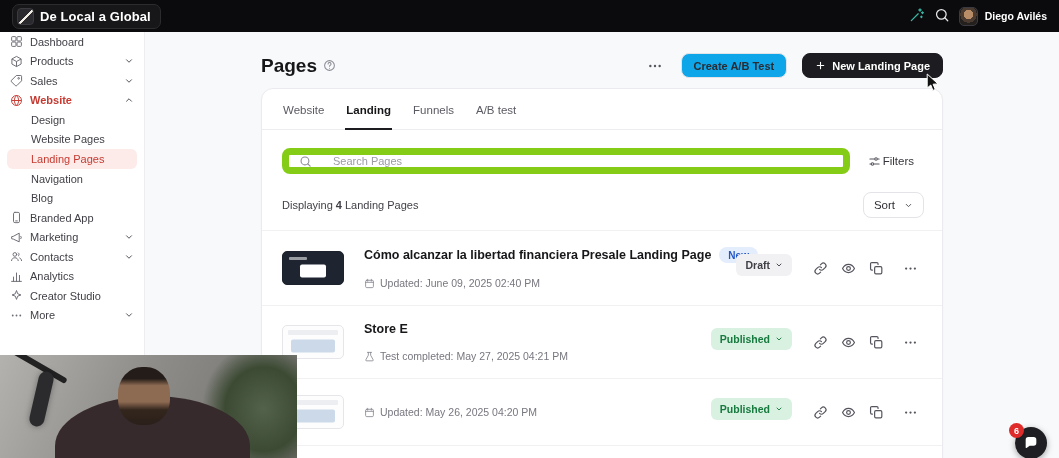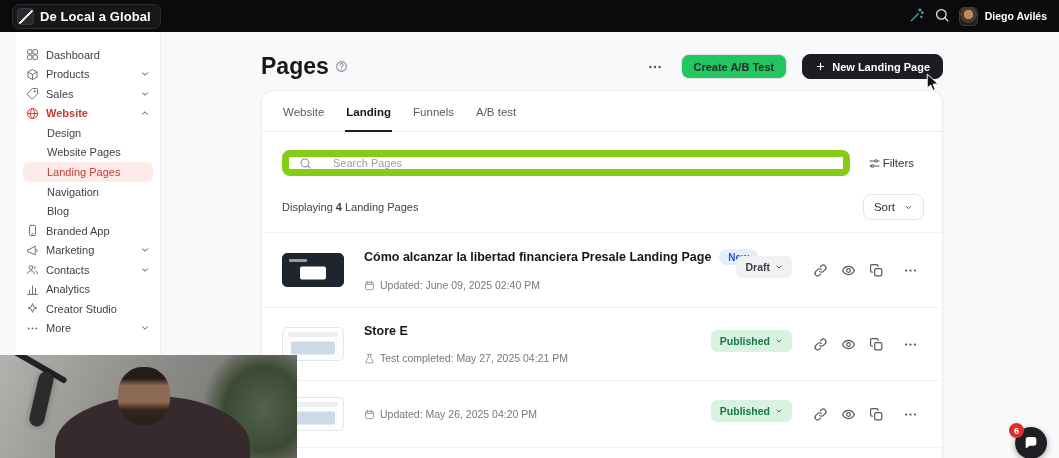--- a/index.html
+++ b/index.html
@@ -19,44 +19,44 @@
   .ws-name{color:#fff;font-size:13px;font-weight:700;letter-spacing:.1px}
   .tb-right{margin-left:auto;display:flex;align-items:flex-start;gap:9px}
   .tb-ic{width:16px;height:16px;background:none;border:none;color:#e6e6ea;padding:0}
   .tb-ic.wand{color:#39b8a8}
   .tb-user{display:flex;align-items:center;gap:7px;cursor:pointer}
   .avatar{width:19px;height:19px;border-radius:5px;background:
     radial-gradient(circle at 50% 38%,#b98c68 0 34%,#4a3a30 35% 60%,#23201e 61%);border:1px solid #3a3a40}
   .uname{color:#fff;font-size:10.5px;font-weight:600}
 
   
-  .sidebar{position:absolute;top:32px;left:16px;bottom:0;width:145px;background:#fff;
-    border-right:1px solid #ededf0;padding-top:13px;z-index:1}
+  .sidebar{position:absolute;top:32px;left:0;bottom:0;width:145px;background:#fff;
+    border-right:1px solid #ededf0;z-index:1}
   .sb-item{height:19.5px;display:flex;align-items:center;gap:7px;padding:0 10px;
     font-size:11px;color:#3f3f46;cursor:pointer;white-space:nowrap}
   .sb-ic{width:13px;height:13px;color:#6d6d76;flex:none}
   .sb-chev{margin-left:auto;width:10px;height:10px;color:#55555e;flex:none}
   .sb-sub{padding-left:31px}
   .sb-item.red{color:#c63a31;font-weight:600}
   .sb-item.red .sb-ic{color:#c63a31}
   .sb-item.sel{background:#fcebe9;color:#c63a31;border-radius:6px;margin:0 7px;
     padding-left:24px;height:20px}
 
   
   .main{position:absolute;left:145px;top:32px;right:0;bottom:0;background:#f8f9fa;overflow:hidden}
   .col{width:682px;margin:0 auto}
   .page-head{margin-top:21px;display:flex;align-items:center;justify-content:space-between}
   .ph-left{display:flex;align-items:center;gap:6px}
-  .ph-title{font-size:23px;font-weight:700;color:#17171a}
+  .ph-title{font-size:19px;font-weight:700;color:#17171a}
   .help{width:13px;height:13px;color:#8c8c95}
   .ph-right{display:flex;align-items:center;gap:15px}
   .kebab-btn{width:22px;height:16px;color:#55555e;background:none;border:none;padding:0}
   .btn{height:25px;border-radius:8px;font-size:11px;font-weight:600;display:flex;
     align-items:center;gap:6px;padding:0 12px}
-  .btn.ghost{background:#22c55e;border:1px solid #e3e3e8;color:#2b2b31}
+  .btn.ghost{background:#0ea5e9;border:1px solid #e3e3e8;color:#2b2b31}
   .btn.dark{background:#1c1c21;border:1px solid #1c1c21;color:#fff}
   .plus{width:11px;height:11px;color:#fff}
 
   .card{margin-top:10px;background:#fff;border:1px solid #ebebef;border-radius:12px;
     box-shadow:0 1px 2px rgba(16,16,20,.04)}
   .tabs{display:flex;gap:20px;padding:0 20px;height:41px;border-bottom:1px solid #ededf1}
   .tab{font-size:11.5px;color:#5a5a63;display:flex;align-items:center;background:none;border:none;
     border-bottom:2px solid transparent;margin-bottom:-1px;padding:2px 1px 0 1px}
   .tab.active{color:#17171a;font-weight:700;border-bottom-color:#1c1c21}
 

